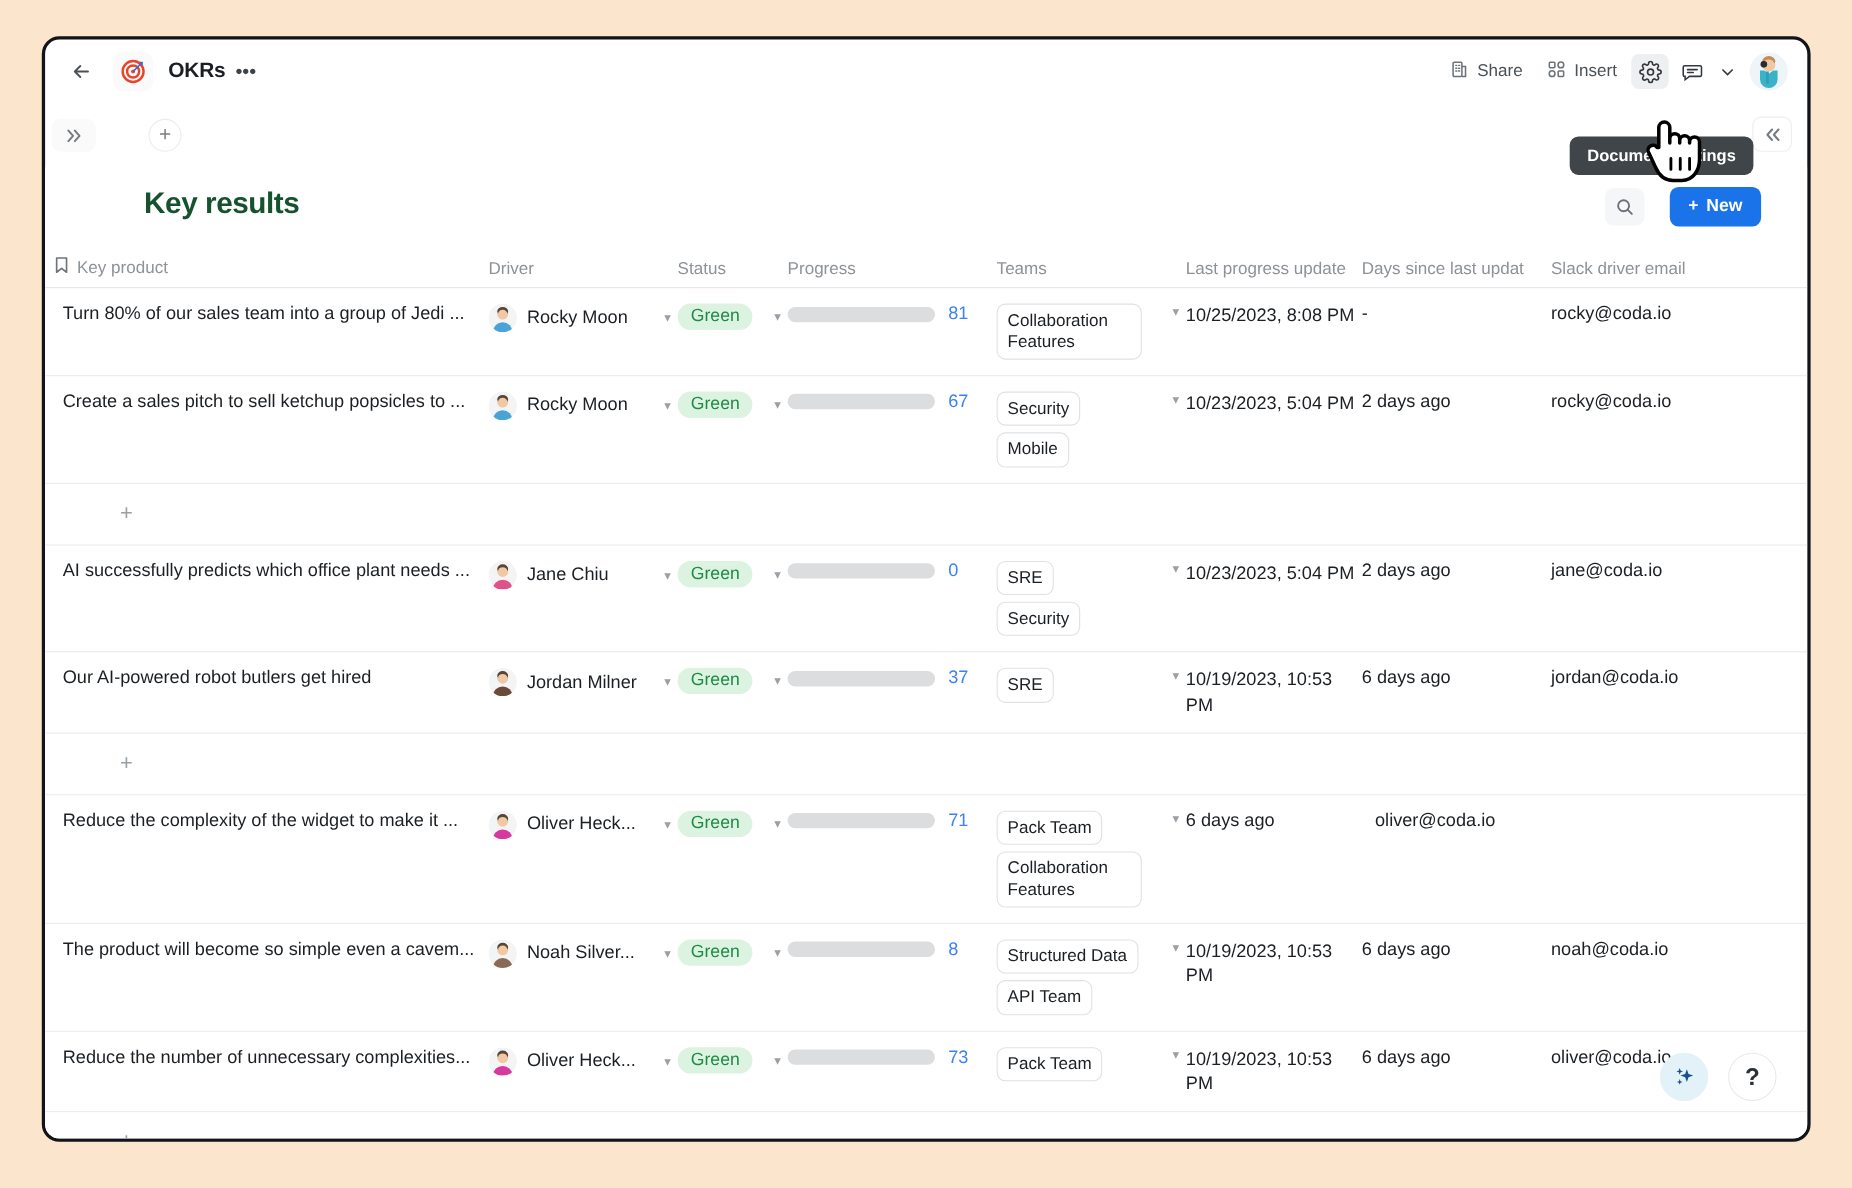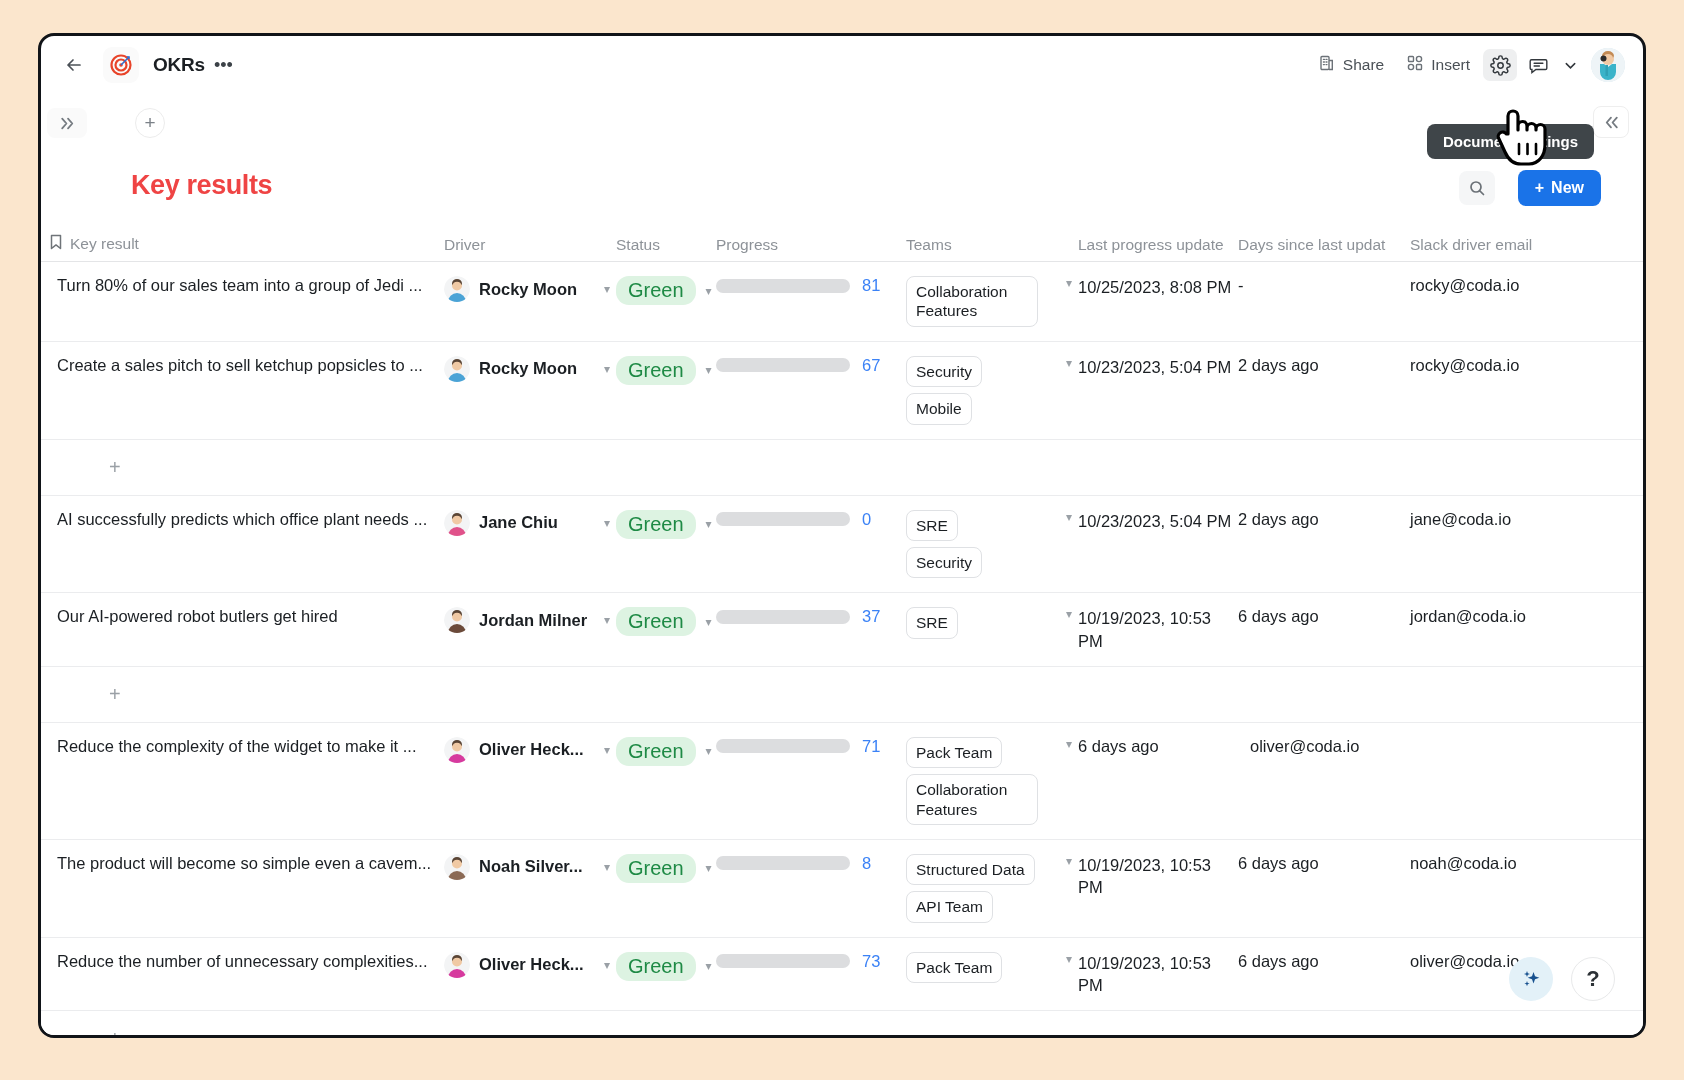--- a/index.html
+++ b/index.html
@@ -115,21 +115,21 @@
   
   #canvas {
     position: absolute; left: 0; top: 116px;
     width: 100%; bottom: 0; background: #ffffff;
   }
   #section-header {
     position: relative; height: 74px;
   }
   #section-title {
     position: absolute; left: 90px; top: 18px;
-    font-size: 27px; font-weight: bold; color: #ef4444;
+    font-size: 27px; font-weight: bold; color: #14532d;
     letter-spacing: -0.4px;
   }
   #search-btn {
     position: absolute; right: 148px; top: 19px;
     width: 36px; height: 34px; border-radius: 8px;
     background: #f5f6f7;
     display: flex; align-items: center; justify-content: center;
     color: #6b7177; cursor: pointer;
   }
   #new-btn {
@@ -175,31 +175,31 @@
     white-space: nowrap; overflow: hidden;
   }
 
   .driver-wrap { display: flex; align-items: center; gap: 9px; }
   .av {
     width: 26px; height: 26px; border-radius: 50%;
     flex: none; position: relative; overflow: hidden;
   }
   .driver-name {
     font-size: 16.5px; color: #1b1f23;
-    white-space: nowrap; overflow: hidden; max-width: 112px; font-weight: bold;
+    white-space: nowrap; overflow: hidden; max-width: 112px;
   }
   .chev {
     color: #9aa0a6; font-size: 12px; margin-left: auto;
     flex: none; cursor: pointer;
   }
 
   .status-wrap { display: flex; align-items: center; gap: 10px; }
   .pill-green {
     background: #ddf3e2; color: #1e8a45;
-    font-size: 20px; padding: 3px 12px; border-radius: 13px;
+    font-size: 16px; padding: 3px 12px; border-radius: 13px;
   }
 
   .prog-wrap { display: flex; align-items: center; gap: 12px; }
   .bar {
     width: 134px; height: 14px; border-radius: 7px;
     background: #dcdddf; overflow: hidden;
   }
   .bar-fill { height: 100%; background: #1a73e8; border-radius: 7px; }
   .prog-num { font-size: 16.5px; color: #3b82f6; }
 
@@ -363,21 +363,21 @@
 
     <div id="table">
 
       <div id="thead">
         <div class="th c-key">
           <span>
             <svg width="14" height="16" viewBox="0 0 14 16" fill="none" stroke="#6f7479" stroke-width="1.5" stroke-linejoin="round">
               <path d="M2.5 1.5h9v13l-4.5-3.6-4.5 3.6z"></path>
             </svg>
           </span>
-          <span>Key result</span>
+          <span>Key product</span>
         </div>
         <div class="th c-driver">
             <span>Driver</span>
           </div>
         <div class="th c-status">
             <span>Status</span>
           </div>
         <div class="th c-prog">
             <span>Progress</span>
           </div>

